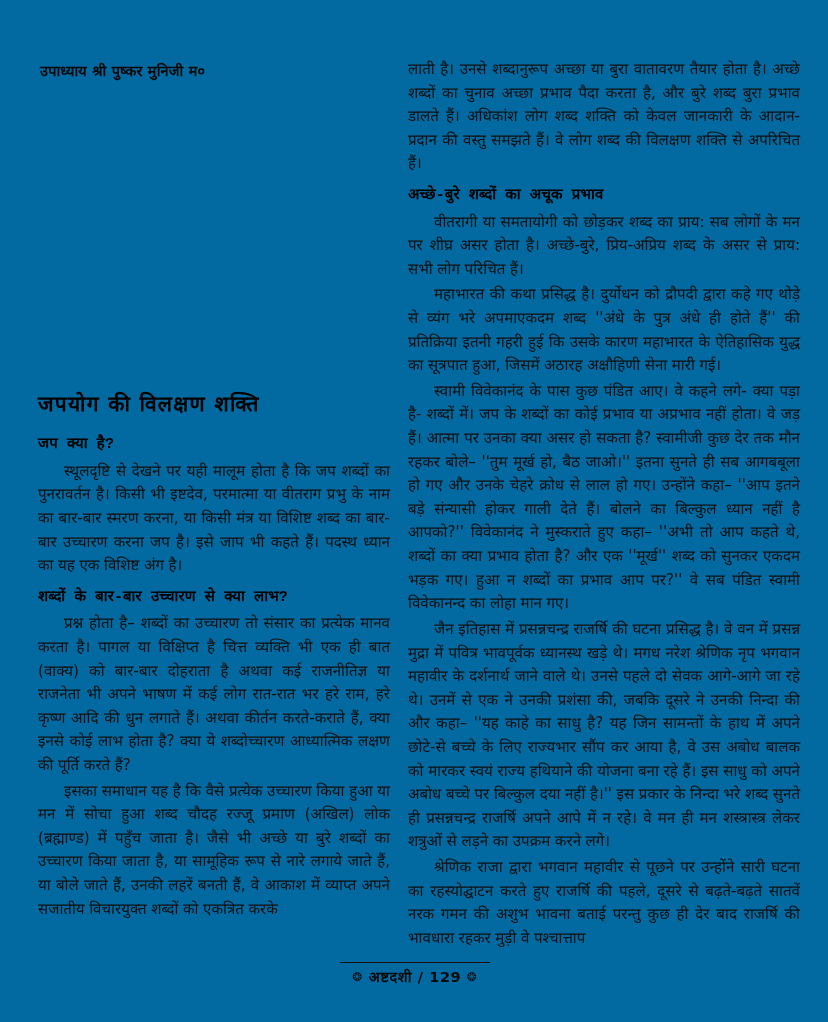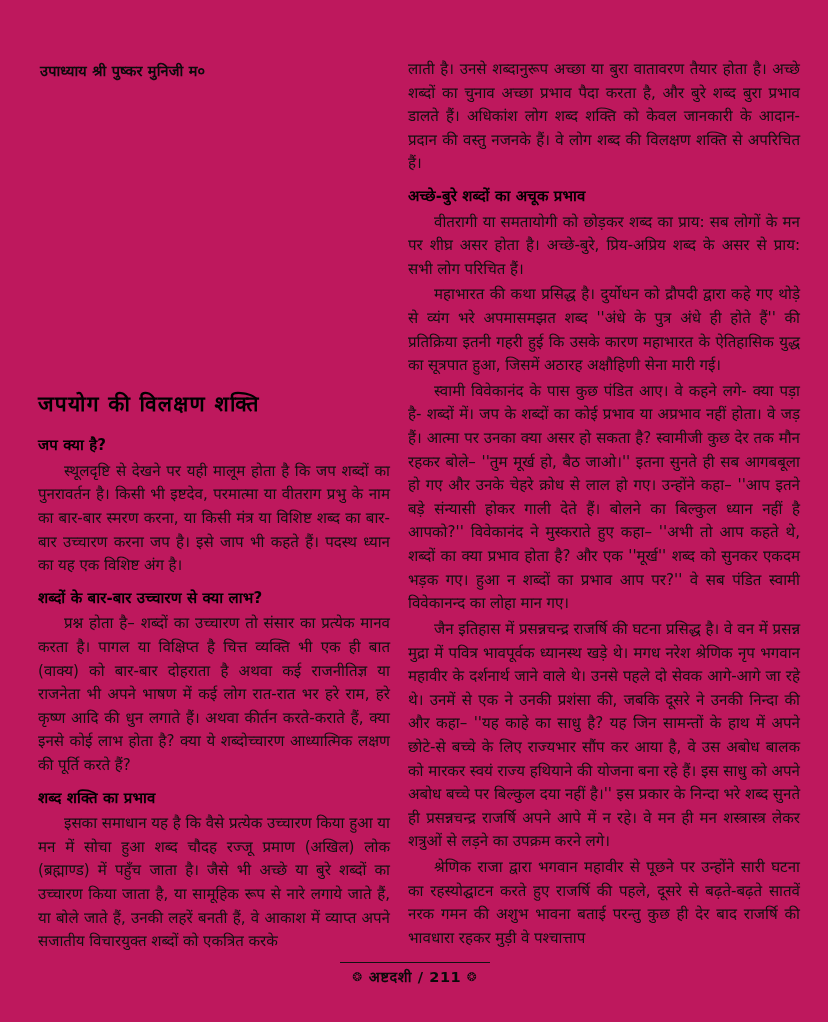--- a/index.html
+++ b/index.html
@@ -13,21 +13,21 @@
     height: 1022px;
     position: relative;
     overflow: hidden;
     font-family: "DejaVu Sans", "Liberation Sans", sans-serif;
     color: #111111;
   }
 
   .page {
     position: absolute;
     inset: 0;
-    background: #be185d;
+    background: #0369a1;
   }
 
   
   .running-head {
     position: absolute;
     left: 40px;
     top: 60px;
     width: 340px;
     font-size: 14.5px;
     font-weight: bold;
@@ -62,20 +62,21 @@
     line-height: 1.35;
   }
 
   .subhead {
     font-size: 15px;
     font-weight: bold;
     margin: 9px 0 3px 0;
     line-height: 1.5;
     color: #000;
     letter-spacing: 0.1px;
+    font-family: Liberation Mono, monospace;
   }
 
   p.para {
     margin: 0 0 2px 0;
     font-size: 15.1px;
     line-height: 1.565;
     text-align: justify;
     text-justify: inter-word;
     text-indent: 26px;
     color: #101010;
@@ -147,46 +148,45 @@
     <h1 class="chapter-title">जपयोग की विलक्षण शक्ति</h1>
 
     <h2 class="subhead">जप क्या है?</h2>
 
     <p class="para">स्थूलदृष्टि से देखने पर यही मालूम होता है कि जप शब्दों का पुनरावर्तन है। किसी भी इष्टदेव, परमात्मा या वीतराग प्रभु के नाम का बार-बार स्मरण करना, या किसी मंत्र या विशिष्ट शब्द का बार-बार उच्चारण करना जप है। इसे जाप भी कहते हैं। पदस्थ ध्यान का यह एक विशिष्ट अंग है।</p>
 
     <h2 class="subhead">शब्दों के बार-बार उच्चारण से क्या लाभ?</h2>
 
     <p class="para">प्रश्न होता है– शब्दों का उच्चारण तो संसार का प्रत्येक मानव करता है। पागल या विक्षिप्त है चित्त व्यक्ति भी एक ही बात (वाक्य) को बार-बार दोहराता है अथवा कई राजनीतिज्ञ या राजनेता भी अपने भाषण में कई लोग रात-रात भर हरे राम, हरे कृष्ण आदि की धुन लगाते हैं। अथवा कीर्तन करते-कराते हैं, क्या इनसे कोई लाभ होता है? क्या ये शब्दोच्चारण आध्यात्मिक लक्षण की पूर्ति करते हैं?</p>
 
-    <h2 class="subhead">शब्द शक्ति का प्रभाव</h2>
 
     <p class="para">इसका समाधान यह है कि वैसे प्रत्येक उच्चारण किया हुआ या मन में सोचा हुआ शब्द चौदह रज्जू प्रमाण (अखिल) लोक (ब्रह्माण्ड) में पहुँच जाता है। जैसे भी अच्छे या बुरे शब्दों का उच्चारण किया जाता है, या सामूहिक रूप से नारे लगाये जाते हैं, या बोले जाते हैं, उनकी लहरें बनती हैं, वे आकाश में व्याप्त अपने सजातीय विचारयुक्त शब्दों को एकत्रित करके</p>
   </div>
 
   <div class="col col-right">
-    <p class="para cont">लाती है। उनसे शब्दानुरूप अच्छा या बुरा वातावरण तैयार होता है। अच्छे शब्दों का चुनाव अच्छा प्रभाव पैदा करता है, और बुरे शब्द बुरा प्रभाव डालते हैं। अधिकांश लोग शब्द शक्ति को केवल जानकारी के आदान-प्रदान की वस्तु नजनके हैं। वे लोग शब्द की विलक्षण शक्ति से अपरिचित हैं।</p>
+    <p class="para cont">लाती है। उनसे शब्दानुरूप अच्छा या बुरा वातावरण तैयार होता है। अच्छे शब्दों का चुनाव अच्छा प्रभाव पैदा करता है, और बुरे शब्द बुरा प्रभाव डालते हैं। अधिकांश लोग शब्द शक्ति को केवल जानकारी के आदान-प्रदान की वस्तु समझते हैं। वे लोग शब्द की विलक्षण शक्ति से अपरिचित हैं।</p>
 
     <h2 class="subhead">अच्छे-बुरे शब्दों का अचूक प्रभाव</h2>
 
     <p class="para">वीतरागी या समतायोगी को छोड़कर शब्द का प्राय: सब लोगों के मन पर शीघ्र असर होता है। अच्छे-बुरे, प्रिय-अप्रिय शब्द के असर से प्राय: सभी लोग परिचित हैं।</p>
 
-    <p class="para">महाभारत की कथा प्रसिद्ध है। दुर्योधन को द्रौपदी द्वारा कहे गए थोड़े से व्यंग भरे अपमासमझत शब्द ''अंधे के पुत्र अंधे ही होते हैं'' की प्रतिक्रिया इतनी गहरी हुई कि उसके कारण महाभारत के ऐतिहासिक युद्ध का सूत्रपात हुआ, जिसमें अठारह अक्षौहिणी सेना मारी गई।</p>
+    <p class="para">महाभारत की कथा प्रसिद्ध है। दुर्योधन को द्रौपदी द्वारा कहे गए थोड़े से व्यंग भरे अपमाएकदम शब्द ''अंधे के पुत्र अंधे ही होते हैं'' की प्रतिक्रिया इतनी गहरी हुई कि उसके कारण महाभारत के ऐतिहासिक युद्ध का सूत्रपात हुआ, जिसमें अठारह अक्षौहिणी सेना मारी गई।</p>
 
     <p class="para">स्वामी विवेकानंद के पास कुछ पंडित आए। वे कहने लगे- क्या पड़ा है- शब्दों में। जप के शब्दों का कोई प्रभाव या अप्रभाव नहीं होता। वे जड़ हैं। आत्मा पर उनका क्या असर हो सकता है? स्वामीजी कुछ देर तक मौन रहकर बोले– ''तुम मूर्ख हो, बैठ जाओ।'' इतना सुनते ही सब आगबबूला हो गए और उनके चेहरे क्रोध से लाल हो गए। उन्होंने कहा– ''आप इतने बड़े संन्यासी होकर गाली देते हैं। बोलने का बिल्कुल ध्यान नहीं है आपको?'' विवेकानंद ने मुस्कराते हुए कहा– ''अभी तो आप कहते थे, शब्दों का क्या प्रभाव होता है? और एक ''मूर्ख'' शब्द को सुनकर एकदम भड़क गए। हुआ न शब्दों का प्रभाव आप पर?'' वे सब पंडित स्वामी विवेकानन्द का लोहा मान गए।</p>
 
     <p class="para">जैन इतिहास में प्रसन्नचन्द्र राजर्षि की घटना प्रसिद्ध है। वे वन में प्रसन्न मुद्रा में पवित्र भावपूर्वक ध्यानस्थ खड़े थे। मगध नरेश श्रेणिक नृप भगवान महावीर के दर्शनार्थ जाने वाले थे। उनसे पहले दो सेवक आगे-आगे जा रहे थे। उनमें से एक ने उनकी प्रशंसा की, जबकि दूसरे ने उनकी निन्दा की और कहा– ''यह काहे का साधु है? यह जिन सामन्तों के हाथ में अपने छोटे-से बच्चे के लिए राज्यभार सौंप कर आया है, वे उस अबोध बालक को मारकर स्वयं राज्य हथियाने की योजना बना रहे हैं। इस साधु को अपने अबोध बच्चे पर बिल्कुल दया नहीं है।'' इस प्रकार के निन्दा भरे शब्द सुनते ही प्रसन्नचन्द्र राजर्षि अपने आपे में न रहे। वे मन ही मन शस्त्रास्त्र लेकर शत्रुओं से लड़ने का उपक्रम करने लगे।</p>
 
     <p class="para">श्रेणिक राजा द्वारा भगवान महावीर से पूछने पर उन्होंने सारी घटना का रहस्योद्घाटन करते हुए राजर्षि की पहले, दूसरे से बढ़ते-बढ़ते सातवें नरक गमन की अशुभ भावना बताई परन्तु कुछ ही देर बाद राजर्षि की भावधारा रहकर मुड़ी वे पश्चात्ताप</p>
   </div>
 
   <div class="page-footer">
     <div class="rule"></div>
     <div class="folio">
       <span class="mark">❂</span>
-      <span>अष्टदशी / 211</span>
+      <span>अष्टदशी / 129</span>
       <span class="mark">❂</span>
     </div>
   </div>
 
   <div class="scan-bar">
     <span class="left">Jain Education International</span>
     <span class="mid">For Private &amp; Personal Use Only</span>
     <span class="right">www.jainelibrary.org</span>
   </div>
 

